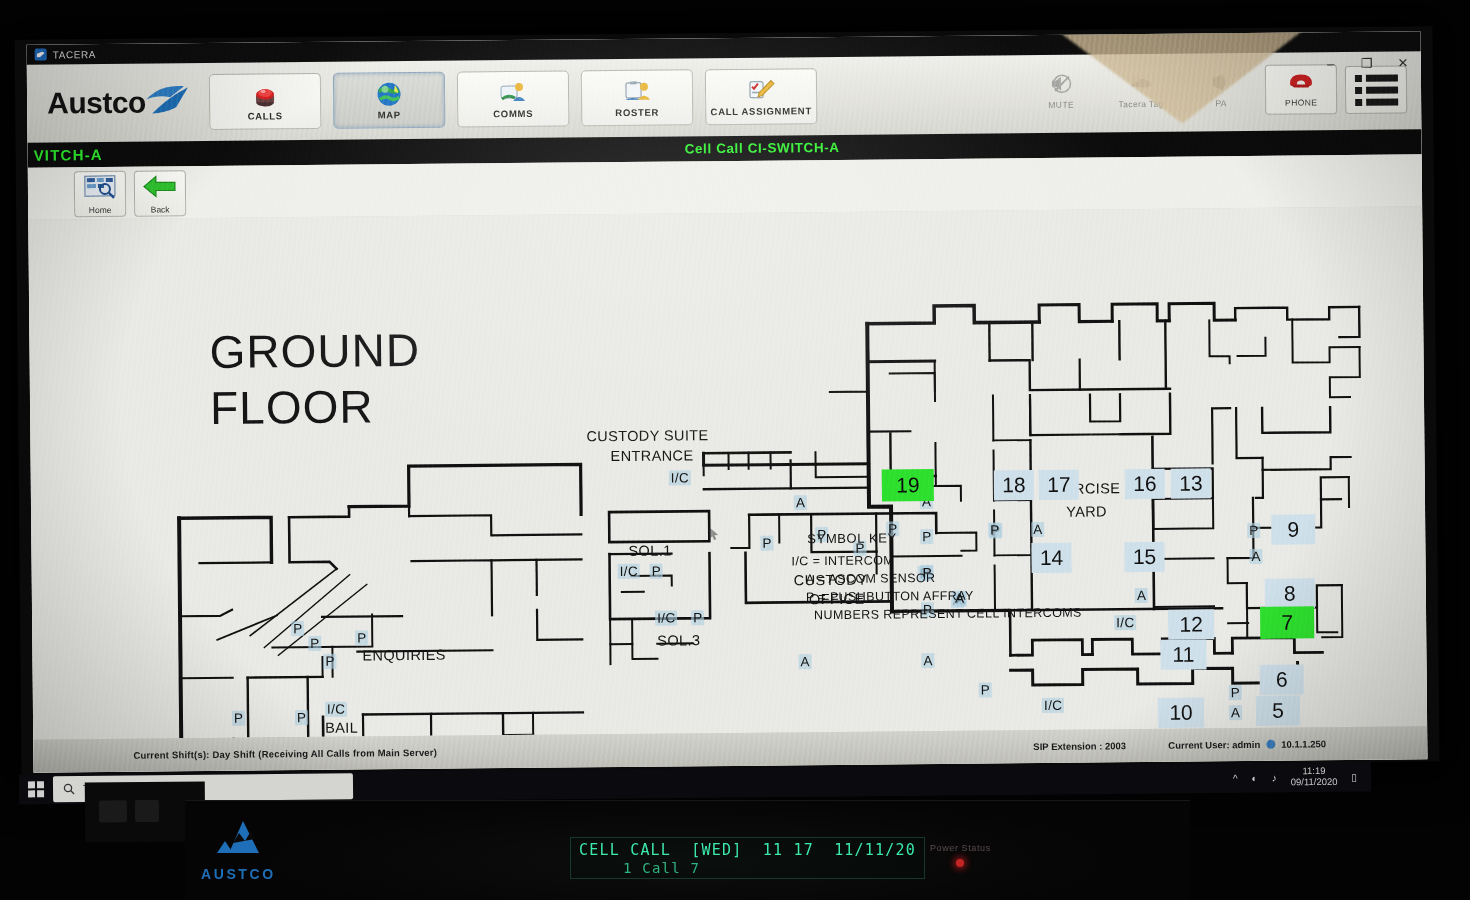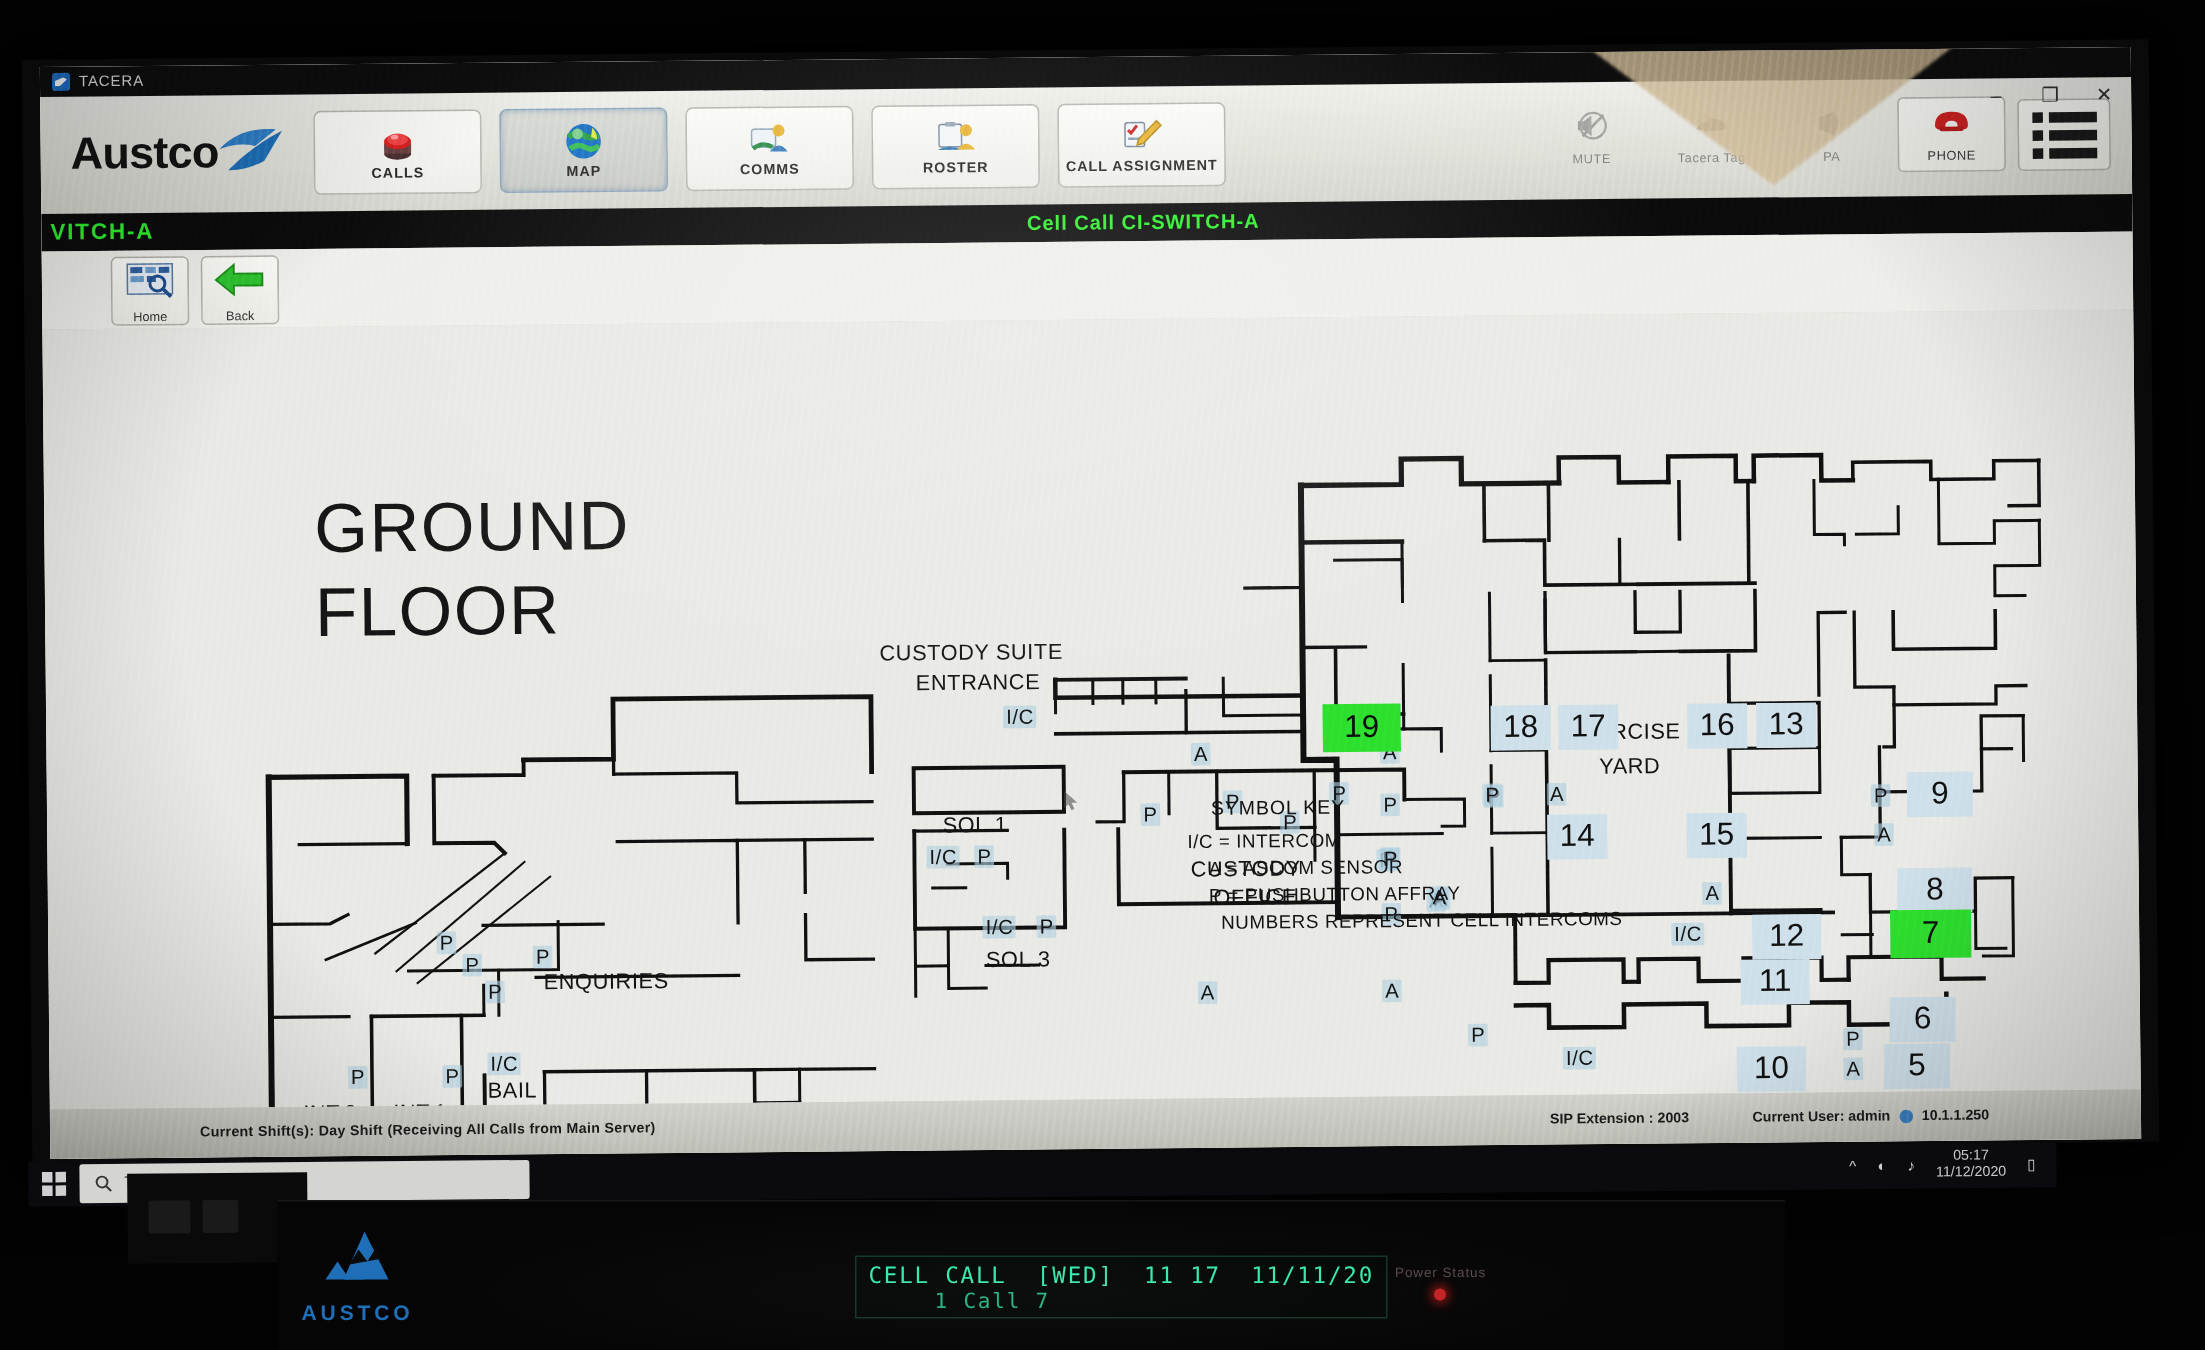--- a/index.html
+++ b/index.html
@@ -722,22 +722,22 @@
         <circle cx="5" cy="5" r="3.6" fill="none" stroke="#333" stroke-width="1.3"></circle>
         <line x1="7.8" y1="7.8" x2="11" y2="11" stroke="#333" stroke-width="1.3"></line>
       </svg>
       <span>Type here to search</span>
     </div>
     <div class="tray">
       <span>^</span>
       <span>◐</span>
       <span>♪</span>
       <span class="clock">
-        <div>05:17</div>
-        <div>11/12/2020</div>
+        <div>11:19</div>
+        <div>09/11/2020</div>
       </span>
       <span>▯</span>
     </div>
   </div>
 
   <div class="kbd-edge">
     <span class="kbd-key" style="left:14px; top:18px; width:28px; height:22px;"></span>
     <span class="kbd-key" style="left:50px; top:18px; width:24px; height:22px;"></span>
   </div>
 

